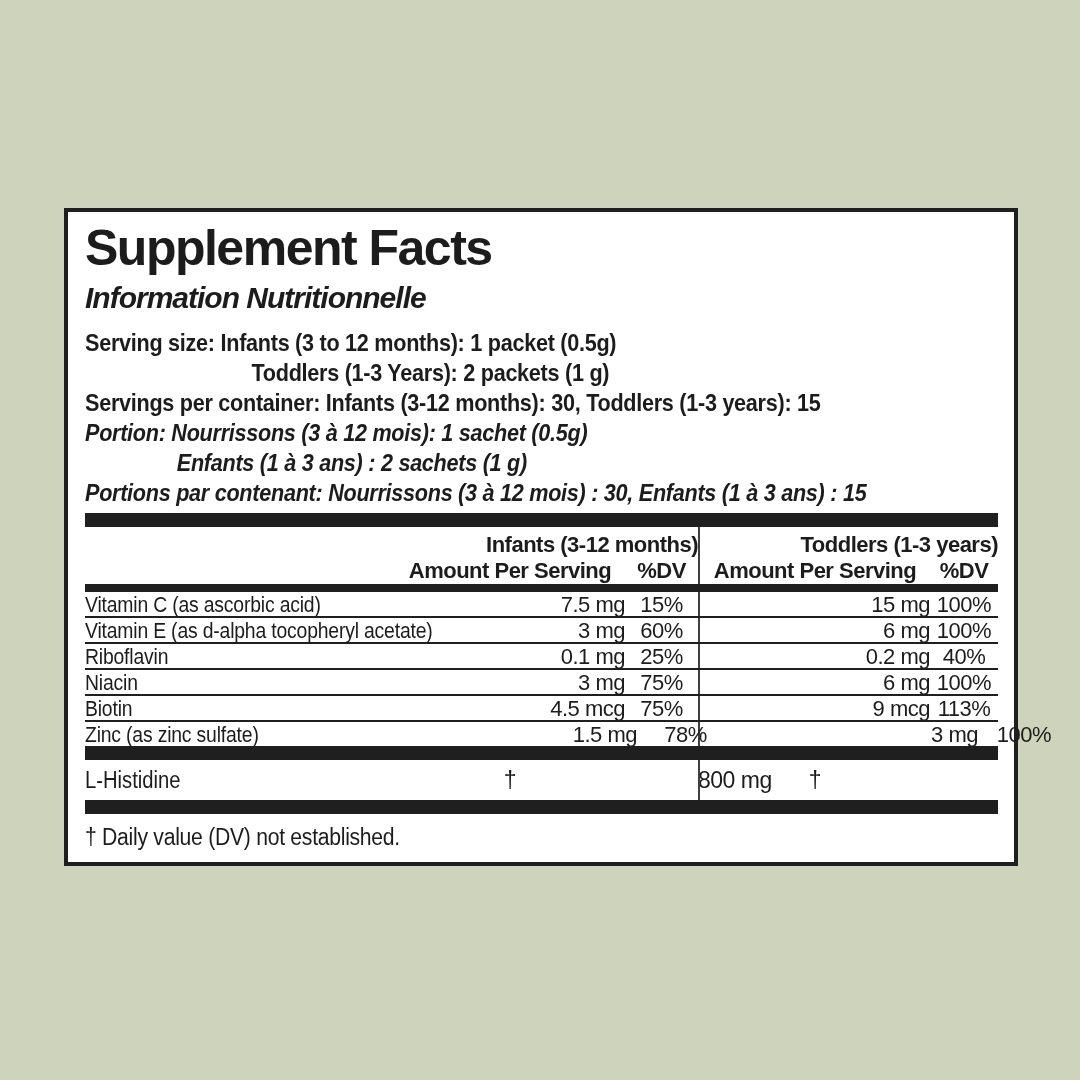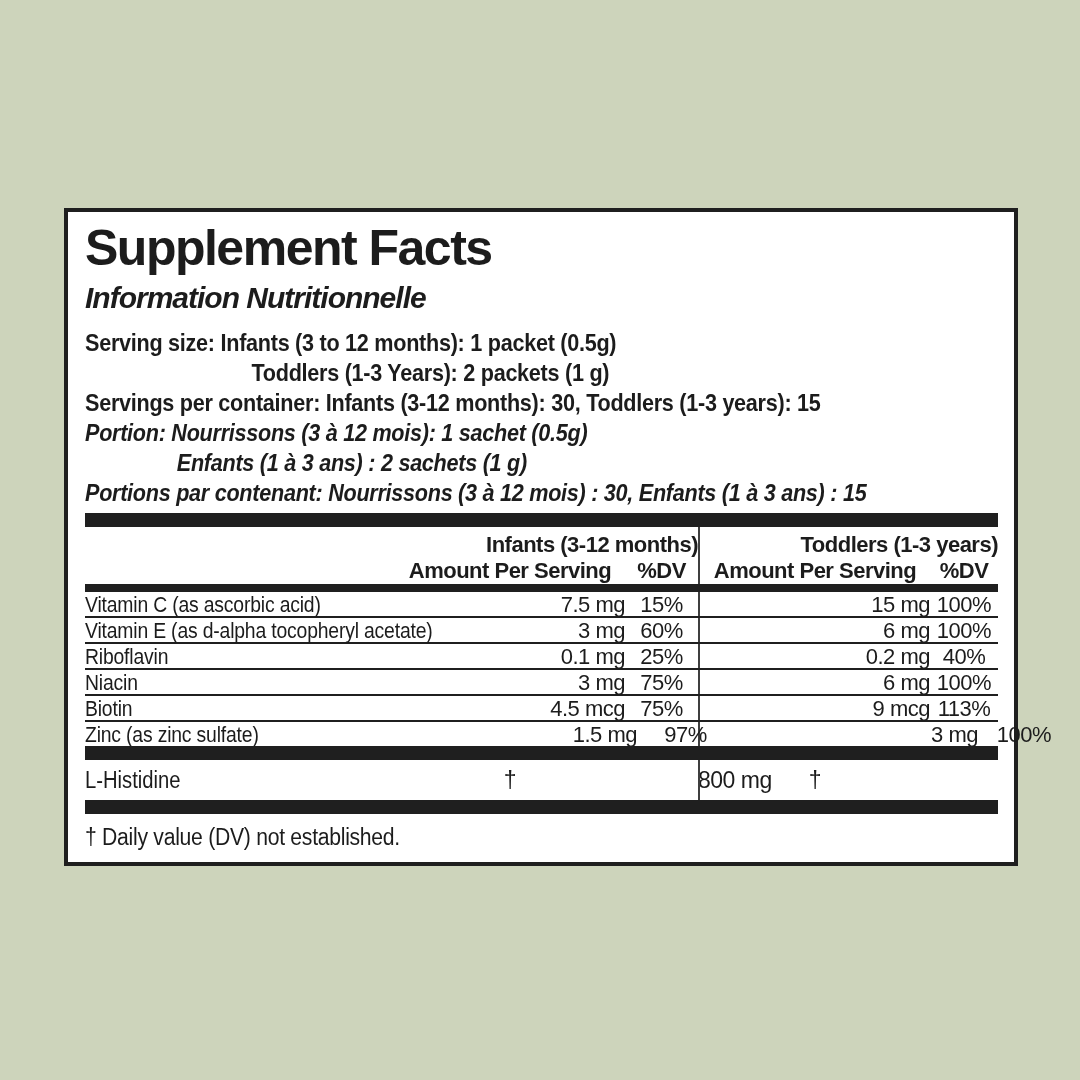--- a/index.html
+++ b/index.html
@@ -159,21 +159,21 @@
           <span class="cell-name">Biotin</span>
           <span class="cell-amt">4.5 mcg</span>
           <span class="cell-dv">75%</span>
           <span class="cell-gap"></span>
           <span class="cell-amt">9 mcg</span>
           <span class="cell-dv">113%</span>
         </div>
         <div class="grid row">
           <span class="cell-name">Zinc (as zinc sulfate)</span>
           <span class="cell-amt">1.5 mg</span>
-          <span class="cell-dv">97%</span>
+          <span class="cell-dv">78%</span>
           <span class="cell-gap"></span>
           <span class="cell-amt">3 mg</span>
           <span class="cell-dv">100%</span>
         </div>
       </div>
 
     <div class="bar mid"></div>
 
     <div class="lhis" id="extra-rows">
         <div class="grid row-x">

